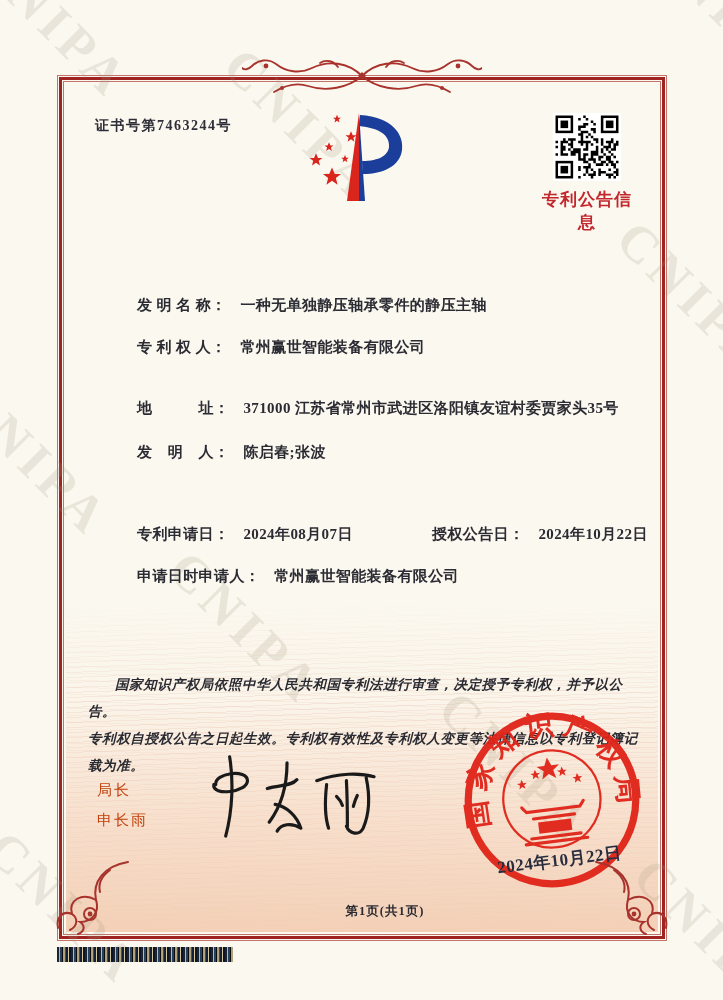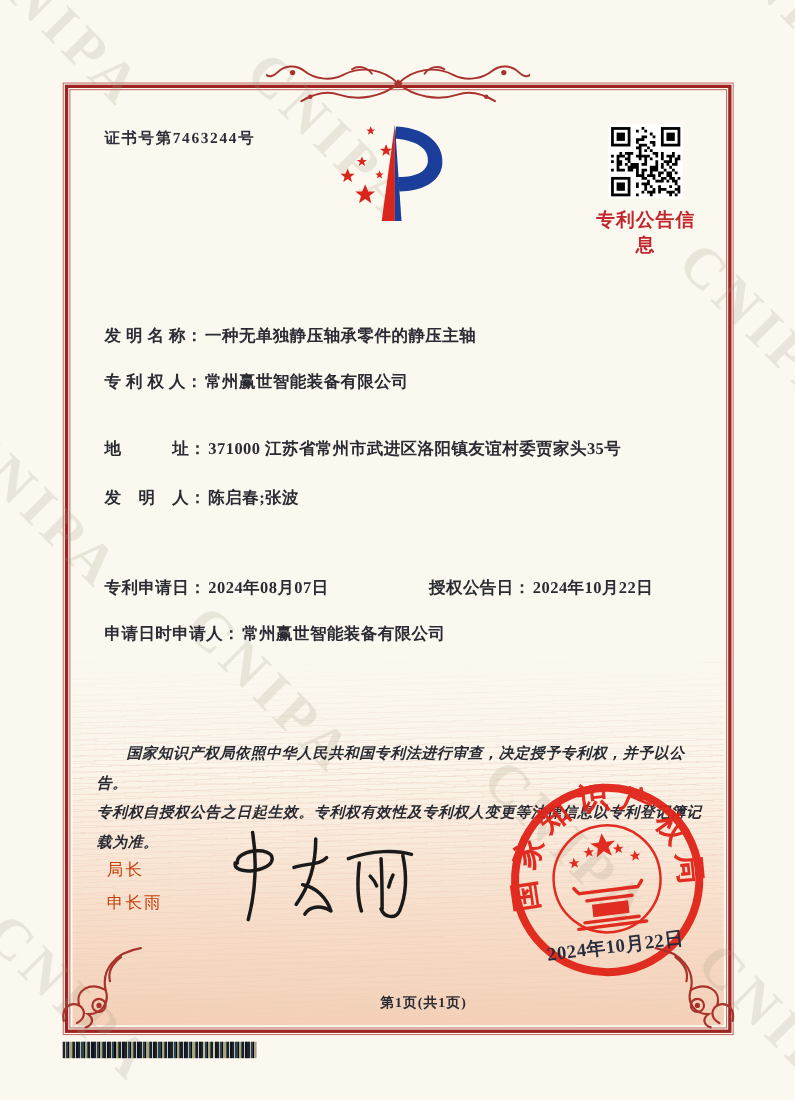--- a/index.html
+++ b/index.html
@@ -21,22 +21,22 @@
   .cert-no{position:absolute;left:95px;top:117px;font-size:14px;font-weight:600;letter-spacing:1.5px;color:#2e2e38;text-align:right;}
   .logo{position:absolute;left:299px;top:106px;width:130px;height:102px;}
   .qr{position:absolute;left:553px;top:113px;width:68px;height:68px;background:#fff;}
   .qr svg{display:block;width:100%;height:100%;}
   .qr-caption{position:absolute;left:535px;top:188px;width:104px;text-align:center;
               font-size:17px;font-weight:700;color:#c2272d;letter-spacing:1px;}
   .title{position:absolute;left:57px;top:211px;width:608px;text-align:center;
          font-size:35px;font-weight:700;letter-spacing:14px;text-indent:14px;color:#17171d;}
   .row{position:absolute;left:95px;width:545px;font-size:15px;font-weight:600;
        color:#2b2b33;letter-spacing:.4px;white-space:nowrap;}
-  .row .lab{display:inline-block;}
-  .row .val{display:inline-block;margin-left:2px;}
+  .row .lab{display:inline-block;margin-left:42px;}
+  .row .val{display:inline-block;margin-left:14px;}
   .rcol{position:absolute;left:295px;top:0;}
   .notice{position:absolute;left:88px;top:671px;width:550px;font-size:13.5px;line-height:27px;
           font-style:italic;font-weight:600;color:#2a2a32;letter-spacing:.6px;}
   .notice .l1{text-indent:27px;}
   .director{position:absolute;left:97px;font-size:15px;font-weight:400;letter-spacing:2px;color:#c2410c;}
   .sig{position:absolute;left:196px;top:746px;width:188px;height:96px;}
   .seal{position:absolute;left:461px;top:709px;width:182px;height:182px;transform:rotate(-7deg);opacity:.95;}
   .footer{position:absolute;left:57px;top:903px;width:656px;text-align:center;
           font-size:12.5px;font-weight:600;letter-spacing:1px;color:#2b2b33;}
   .barcode{position:absolute;left:57px;top:947px;width:176px;height:15px;z-index:3;

